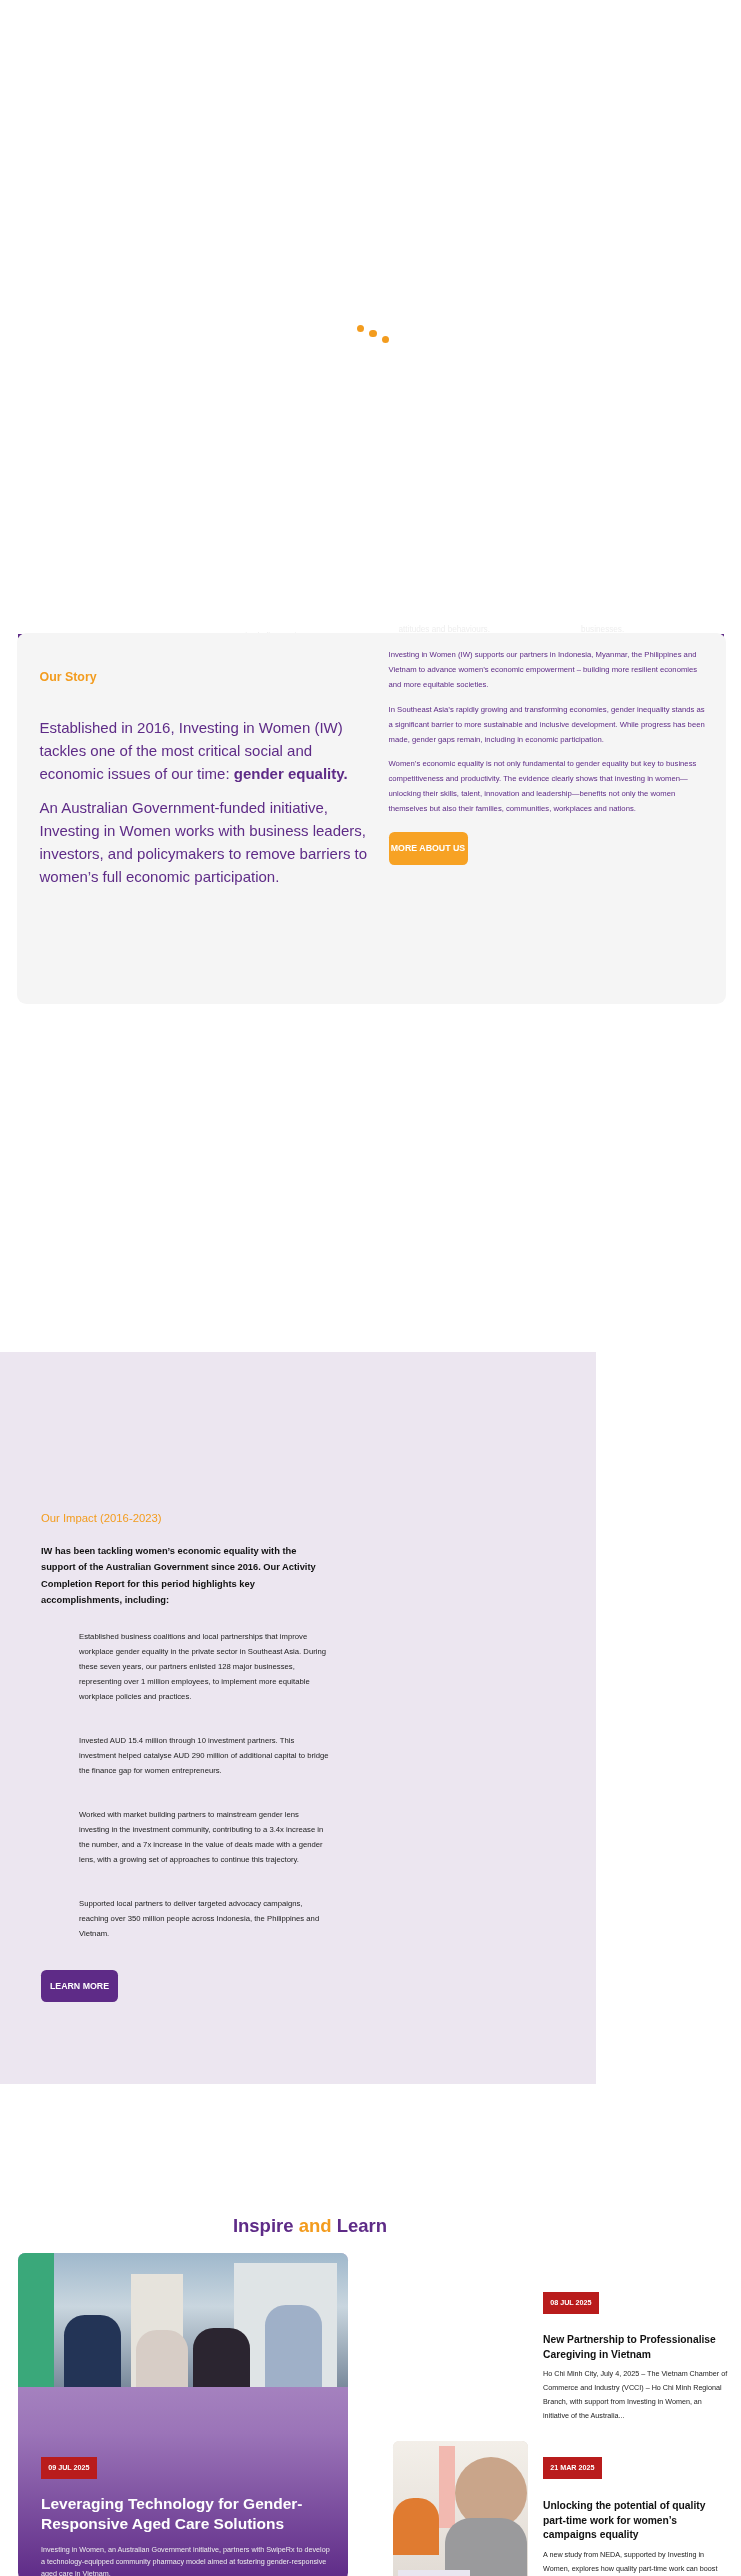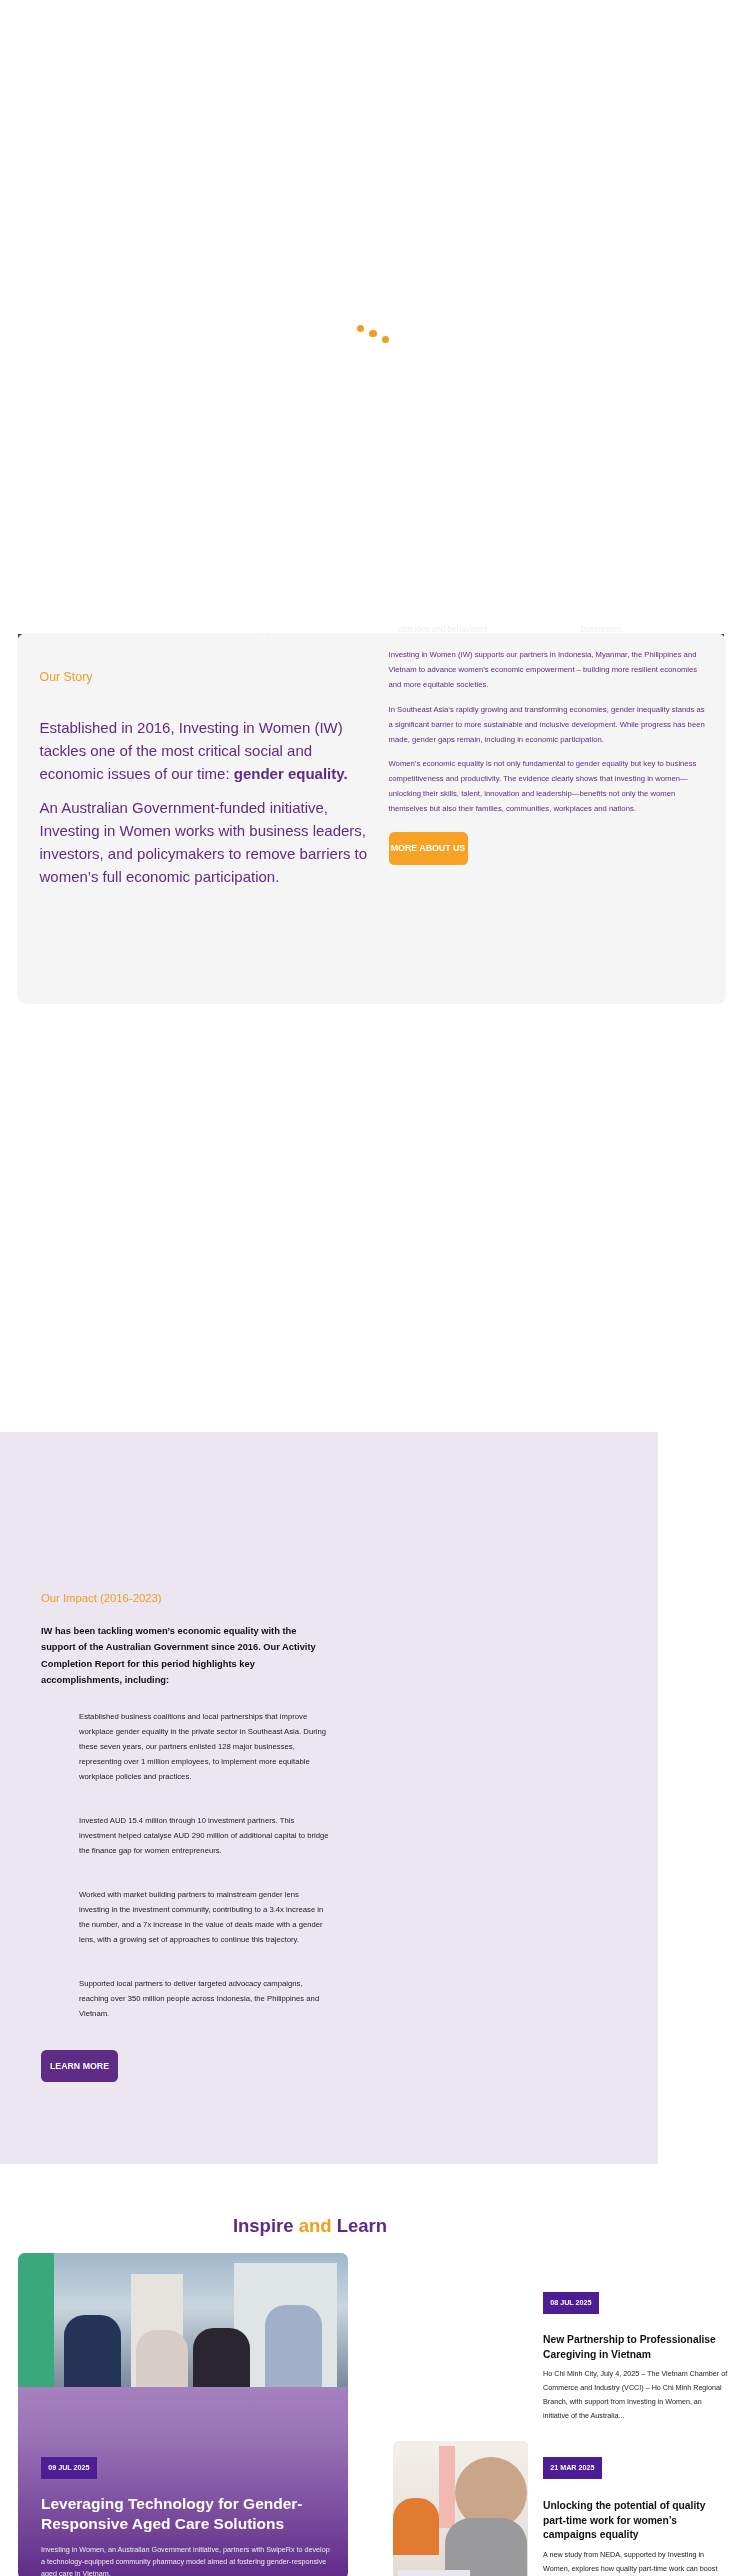--- a/index.html
+++ b/index.html
@@ -15,46 +15,46 @@
 
 
 .pillars{position:absolute;top:546px;left:18px;width:706px;height:134px;display:flex;gap:24px}
 .pillar{flex:1;background:#5e2b87;border-radius:0 0 11.3px 11.3px;color:#fff;padding:0 15.5px;position:relative;height:134px;margin-top:0}
 .pillar-text{position:absolute;left:15.5px;font-size:8.2px;line-height:16.5px;color:#eee}
 .pillars .pillar{height:46px;align-self:flex-end}
 
 
 .story{position:absolute;left:16.5px;top:633px;width:709px;height:371px;background:#f5f5f5;border-radius:9.3px}
 .story-left{position:absolute;left:23px;top:37px;width:330px}
-.story-eyebrow{font-size:12.4px;color:#f39c1e;font-weight:normal;margin-bottom:32px}
+.story-eyebrow{font-size:12.4px;color:#f39c1e;font-weight:bold;margin-bottom:32px}
 .story-lead{font-size:15px;line-height:23px;color:#5e2b87;margin-bottom:11.3px}
 .story-lead b{font-weight:bold}
 .story-right{position:absolute;left:372px;top:14.4px;width:319px}
 .story-right p{font-size:7.7px;line-height:15px;color:#5e2b87;margin-bottom:9.3px}
 .btn-orange{display:inline-block;background:#f7a224;color:#fff;border-radius:5.2px;padding:0 15.5px;height:33px;line-height:33px;font-size:8.8px;font-weight:bold;margin-top:7.2px;width:79px;text-align:center;padding:0}
 
 
-.impact{position:absolute;left:0;top:1432px;width:658px;height:732px;background:#ece6f0}
+.impact{position:absolute;left:0;top:1352px;width:596px;height:732px;background:#ece6f0}
 .impact-inner{position:absolute;left:41px;top:160px;width:289px}
 .impact-eyebrow{font-size:11.3px;color:#f39c1e;margin-bottom:18.5px}
 .impact-lead{font-size:9.3px;font-weight:bold;line-height:16.5px;color:#111;margin-bottom:20.6px}
 .impact-list{padding-left:38px}
 .impact-list p{font-size:7.7px;line-height:15px;color:#222;margin-bottom:29px}
 .btn-purple{display:inline-block;background:#5e2b87;color:#fff;border-radius:5.2px;height:32px;line-height:32px;font-size:8.8px;font-weight:bold;text-align:center}
 .impact .btn-purple{width:77px;margin-left:0}
 
 
 .sec-title{position:absolute;left:0;width:620px;text-align:center;font-size:18.5px;color:#5e2b87}
 .sec-title .acc{color:#f39c1e}
 .feature{position:absolute;left:18px;top:2253px;width:330px;height:327px;border-radius:7.2px;overflow:hidden;background:linear-gradient(#c1a9d2 0%,#9b74b8 55%,#5e2b87 100%)}
 .feature-img{position:absolute;left:0;top:0;width:330px;height:134px;background:linear-gradient(180deg,#9fb8cc 0%,#c9d6df 40%,#7a8a9c 100%)}
 .feature-img .bld{position:absolute;background:#e6e3dc}
 .feature-img .person{position:absolute;bottom:0;border-radius:20.6px 20.6px 0 0}
 .feature-body{position:absolute;left:23px;top:204px;width:289px}
-.date-badge{display:inline-block;background:#4c1d95;color:#fff;font-size:7.2px;font-weight:bold;padding:0 7.2px;height:21.6px;line-height:21.6px}
+.date-badge{display:inline-block;background:#b91c1c;color:#fff;font-size:7.2px;font-weight:bold;padding:0 7.2px;height:21.6px;line-height:21.6px}
 .feature-title{font-size:15.5px;line-height:19.6px;color:#fff;margin:15.5px 0 10.3px}
 .feature-desc{font-size:7.2px;line-height:12.4px;color:#eee}
 
 .news-item{position:absolute;left:543px;width:185px}
 .news-title{font-size:10.3px;font-weight:bold;color:#111;line-height:14.4px;margin:19.6px 0 5.2px}
 .news-desc{font-size:7.2px;line-height:14px;color:#222}
 .news-thumb{position:absolute;left:393px;top:2441px;width:135px;height:172px;border-radius:6.2px;overflow:hidden;background:linear-gradient(135deg,#e9e4de,#cfc6be)}
 </style>
 </head>
 <body>

